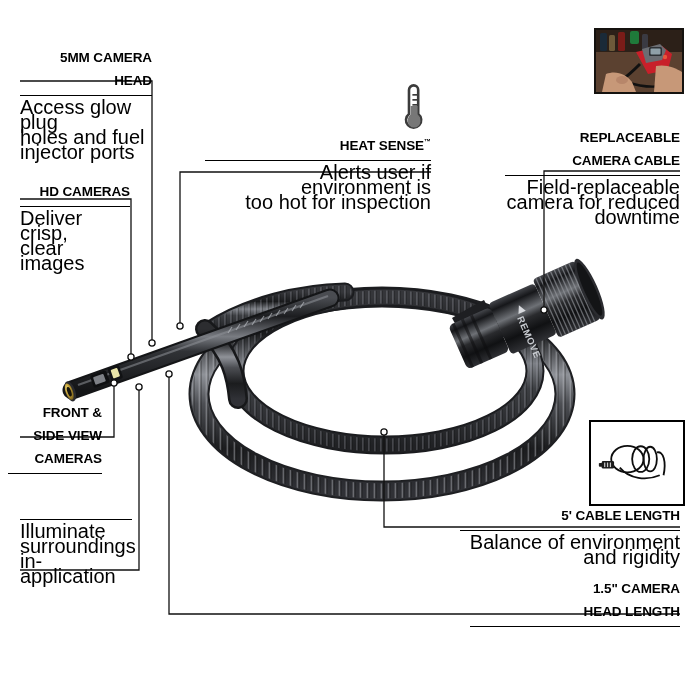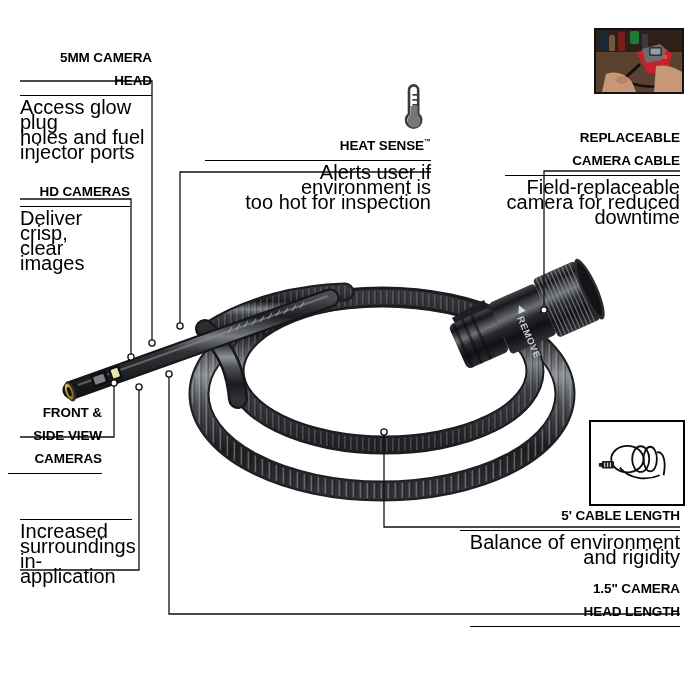--- a/index.html
+++ b/index.html
@@ -322,21 +322,21 @@
 
   <div class="callout align-left" id="c-front">
     <div class="head">FRONT &amp;
 SIDE VIEW
 CAMERAS</div>
     <div class="rule"></div>
   </div>
 
   <div class="callout align-left" id="c-bright">
     <div class="rule"></div>
-    <div class="body">Increased
+    <div class="body">Illuminate
 surroundings
 in-application</div>
   </div>
 
   <div class="callout align-right" id="c-heat">
     <div class="head"><span>HEAT SENSE</span><span class="tm">™</span><br></div>
     <div class="rule"></div>
     <div class="body">Alerts user if environment is
 too hot for inspection</div>
   </div>

